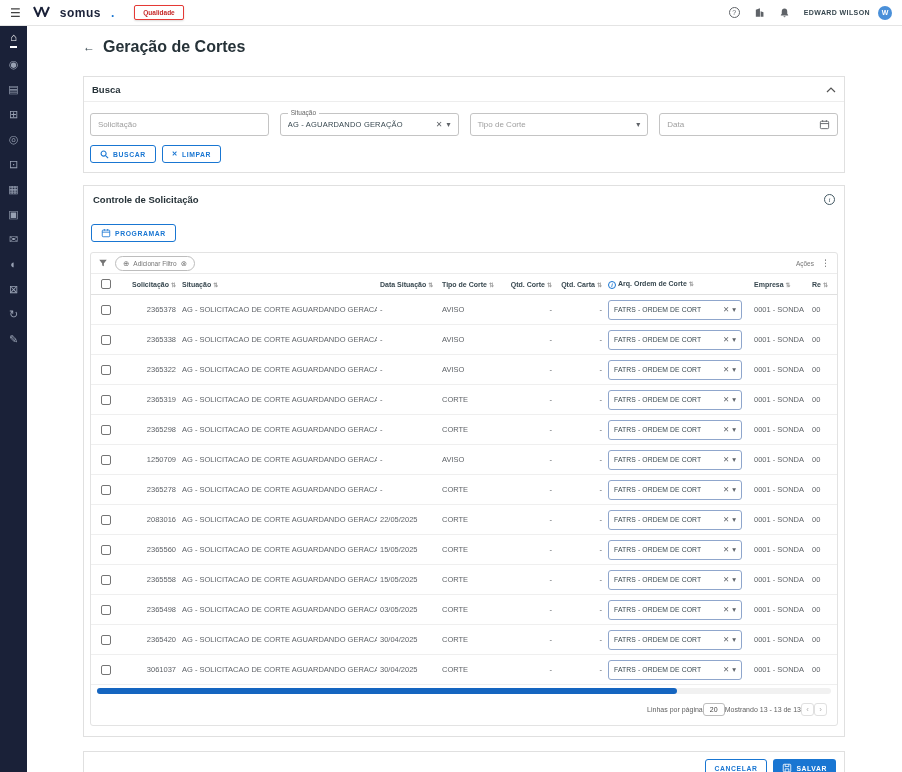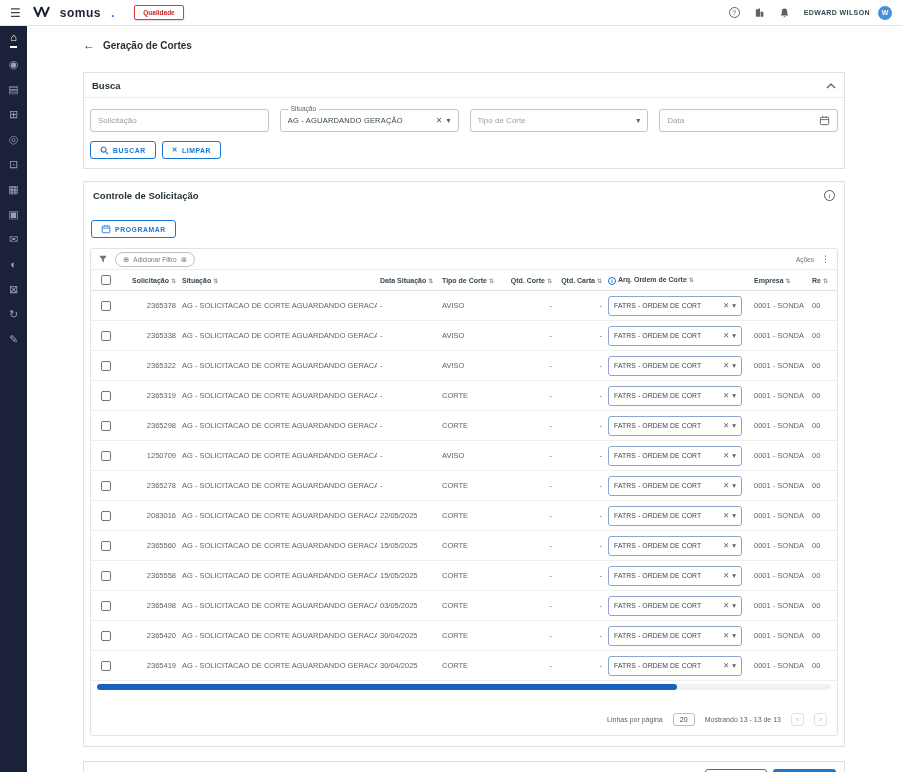--- a/index.html
+++ b/index.html
@@ -28,21 +28,21 @@
   
   .sidebar { position:fixed; top:26px; left:0; bottom:0; width:27px; background:#1a2138;
     display:flex; flex-direction:column; align-items:center; padding-top:6px; gap:11px; z-index:10; }
   .side-icon { font-size:11px; color:#98a1b3; cursor:pointer; line-height:1; padding-bottom:3px; }
   .side-icon.active { color:#ffffff; border-bottom:2px solid #fff; }
 
   
   .main { margin-left:27px; padding-top:26px; width:875px; }
   .page-title-row { display:flex; align-items:center; gap:8px; padding:12px 0 8px 56px; }
   .back-arrow { font-size:12px; color:#37474f; cursor:pointer; }
-  .page-title { font-size:10px; font-weight:bold; color:#263238; }
+  .page-title { font-size:16px; font-weight:bold; color:#263238; }
 
   .card { border:1px solid #e0e0e0; border-radius:0; margin:12px 57px 10px 56px; background:#fff; }
 
   
   .card-busca { padding:7px 5px 9px; }
   .card-header { display:flex; align-items:center; justify-content:space-between; padding:0 3px 6px; }
   .card-title { font-size:9.5px; font-weight:bold; color:#263238; }
   .divider { border-top:1px solid #ededed; margin:0 -5px; }
   .fields-row { display:flex; gap:11px; margin-top:11px; padding:0 1px; }
   .t-input { width:180px; height:23px; border:1px solid #c4c4c4; border-radius:3px;
@@ -97,22 +97,22 @@
 
   .mini-select { display:flex; align-items:center; gap:3px; width:134px; height:20px;
     border:1px solid #8fa6cc; border-radius:3px; padding:0 5px; background:#fff; cursor:pointer; }
   .ms-val { flex:1; font-size:6.8px; color:#37474f; letter-spacing:.1px; white-space:nowrap; overflow:hidden; }
   .ms-x { font-size:7.5px; color:#5f6368; }
   .ms-ch { font-size:7.5px; color:#5f6368; }
 
   .hscroll { margin:3px 6px 0; height:6px; background:#f1f1f1; border-radius:3px; cursor:pointer; }
   .hthumb { width:79%; height:6px; background:#1565c0; border-radius:3px; cursor:grab; }
 
-  .pagination { display:flex; align-items:center; justify-content:flex-end; gap:10px;
-    padding:23px 10px 9px; font-size:7px; color:#616161; }
+  .pagination { display:flex; align-items:center; justify-content:flex-end; gap:0;
+    padding:9px 10px 9px; font-size:7px; color:#616161; }
   .pg-input { width:22px; height:13px; border:1px solid #bdbdbd; border-radius:3px;
     font-size:7px; text-align:center; color:#424242; font-family:"Liberation Sans",sans-serif; outline:none; }
   .pg-btn { width:13px; height:13px; border:1px solid #e0e0e0; border-radius:3px; background:#fff;
     color:#b0b0b0; font-size:8px; line-height:1; display:flex; align-items:center; justify-content:center;
     cursor:pointer; }
 
   
   .card-footer { height:34px; display:flex; align-items:center; justify-content:flex-end;
     gap:6px; padding:0 8px; margin-top:14px; }
   .btn-primary { height:18px; border:none; border-radius:3px; background:#1976d2; color:#fff;
@@ -499,21 +499,21 @@
         <span class="ms-x">✕</span>
         <span class="ms-ch">▾</span>
       </div>
     </td>
     <td>0001 - SONDA</td>
     <td>00</td>
   </tr>
 
   <tr>
     <td style="text-align:center"><span class="cb"></span></td>
-    <td class="a-right">2365419</td>
+    <td class="a-right">3061037</td>
     <td>AG - SOLICITACAO DE CORTE AGUARDANDO GERACAO</td>
     <td>30/04/2025</td>
     <td>CORTE</td>
     <td class="a-right">-</td>
     <td class="a-right">-</td>
     <td>
       <div class="mini-select">
         <span class="ms-val">FATRS - ORDEM DE CORT</span>
         <span class="ms-x">✕</span>
         <span class="ms-ch">▾</span>

